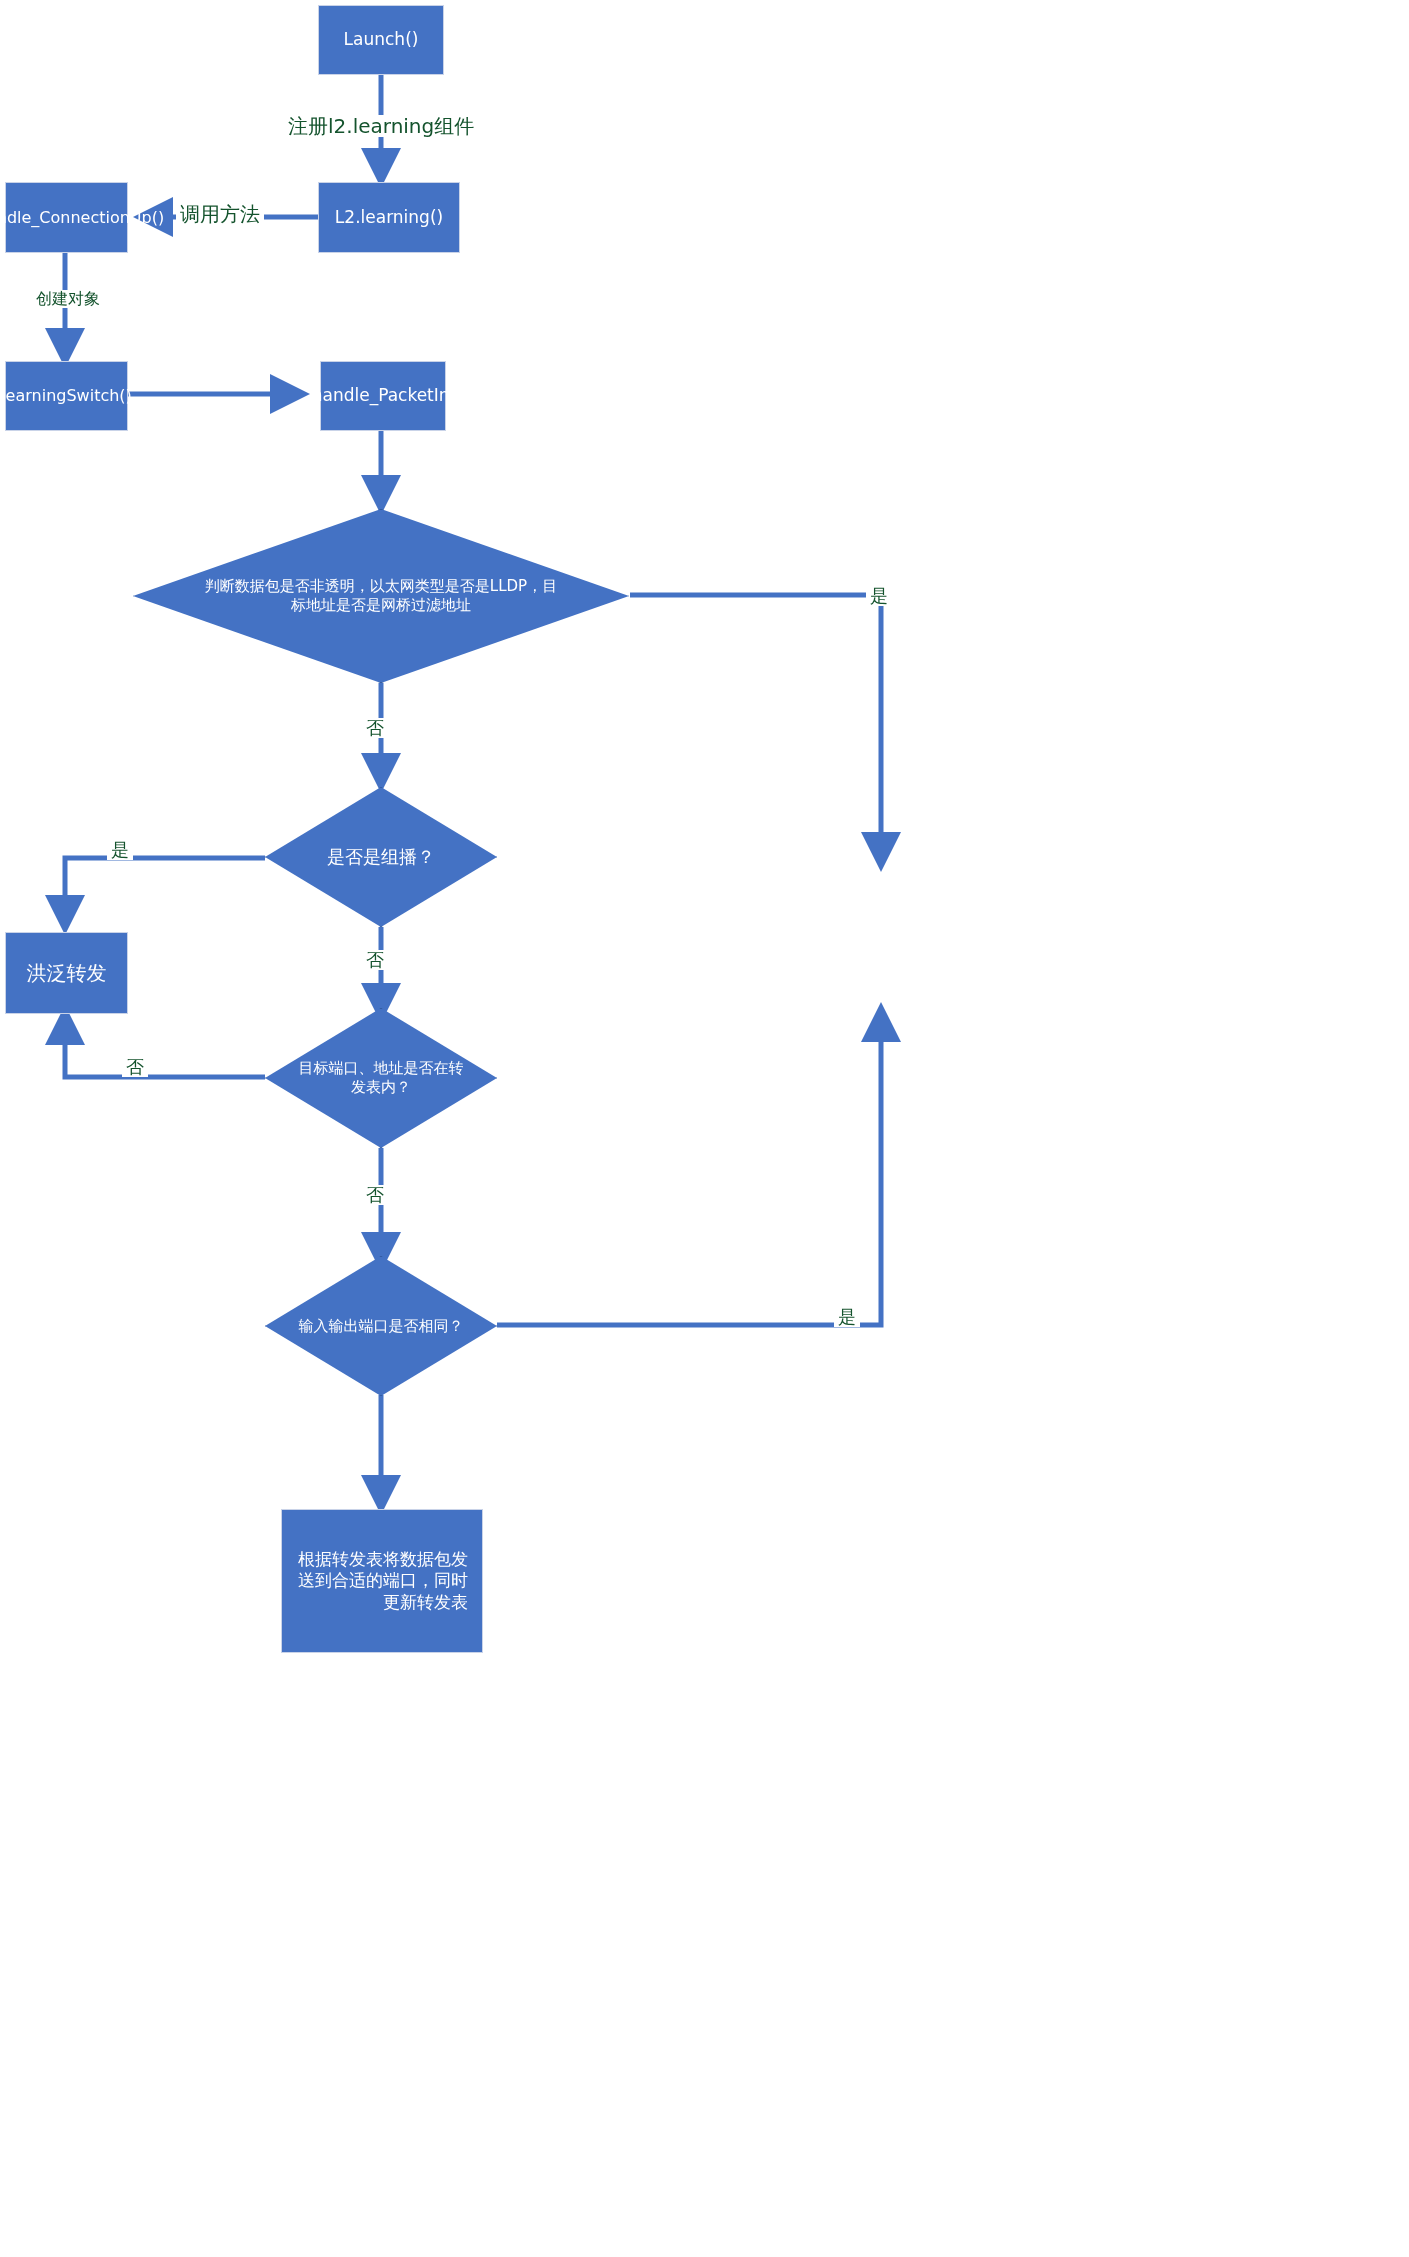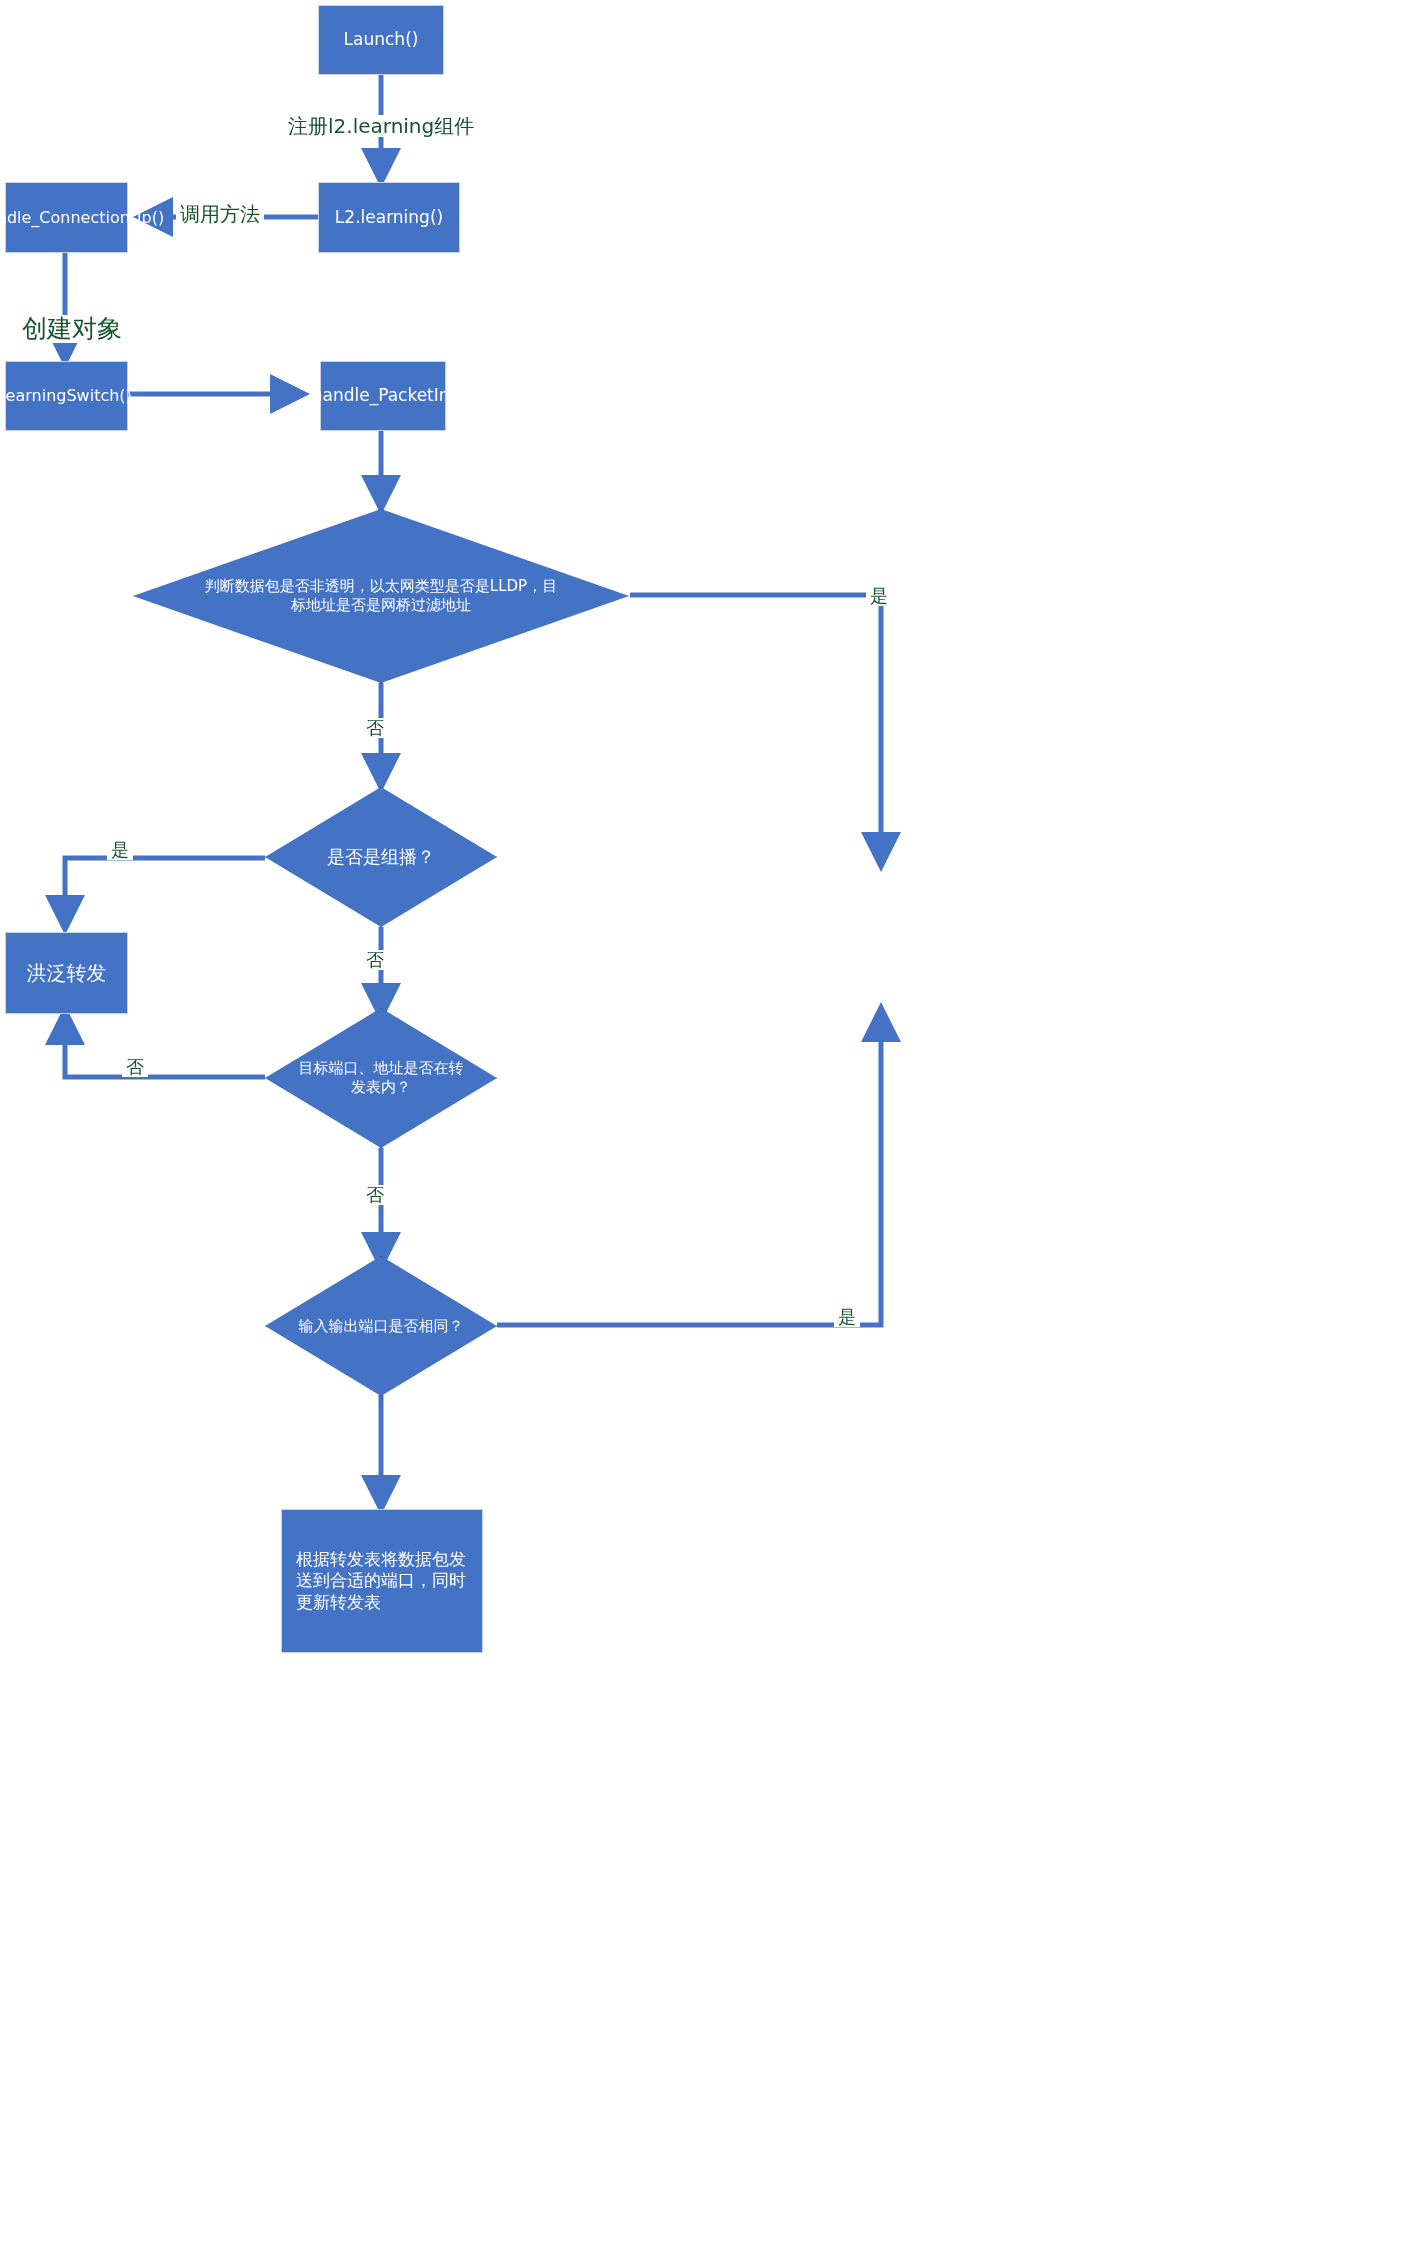--- a/index.html
+++ b/index.html
@@ -16,21 +16,21 @@
     height: 2257px;
     background: #ffffff;
     overflow: hidden;
   }
   .node {
     position: absolute;
     box-sizing: border-box;
     display: flex;
     align-items: center;
     justify-content: center;
-    text-align: left;
+    text-align: right;
     color: #ffffff;
     background: #4472c4;
     border: 1px solid #c9d3e8;
     line-height: 1.25;
     white-space: pre-line;
     padding: 2px 6px;
   }
   .diamond {
     position: absolute;
     display: flex;
@@ -154,21 +154,21 @@
   </div>
 
   <div class="edge-label" style="left:284px; top:115px; font-size:20px;">
     <span>注册l2.learning组件</span>
   </div>
 
   <div class="edge-label" style="left:176px; top:203px; font-size:20px;">
     <span>调用方法</span>
   </div>
 
-  <div class="edge-label" style="left:18px; top:290px; font-size:25px;margin-top:25px;">
+  <div class="edge-label" style="left:32px; top:290px; font-size:16px;">
     <span>创建对象</span>
   </div>
 
   <div class="edge-label" style="left:866px; top:586px; font-size:18px;">
     <span>是</span>
   </div>
 
   <div class="edge-label" style="left:362px; top:718px; font-size:18px;">
     <span>否</span>
   </div>

